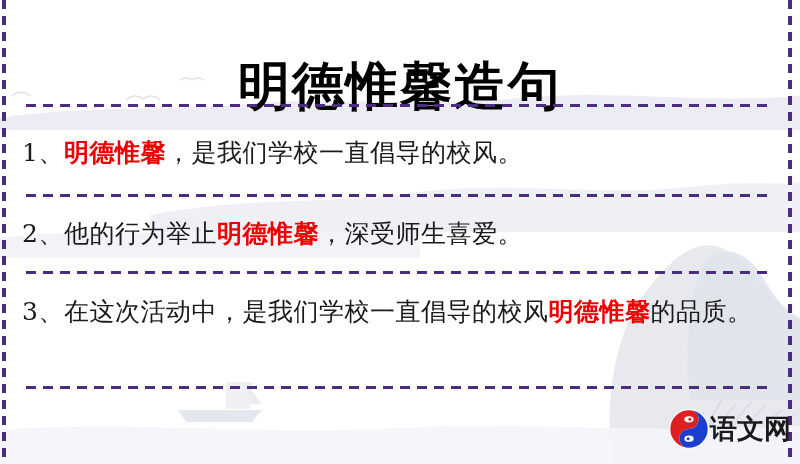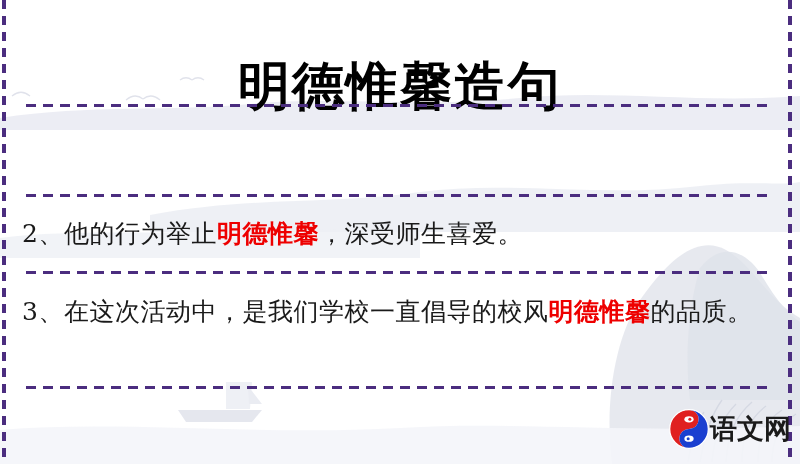--- a/index.html
+++ b/index.html
@@ -161,20 +161,23 @@
     </svg>
   </div>
 
   <div class="side-border left"></div>
   <div class="side-border right"></div>
 
   <div class="title">明德惟馨造句</div>
 
   <div class="rule" style="top:104px;"></div>
 
+  <div class="sentence" style="top:131px;">
+    <span>1、</span><span class="hl">明德惟馨</span><span>，是我们学校一直倡导的校风。</span>
+  </div>
 
   <div class="rule" style="top:194px;"></div>
 
   <div class="sentence" style="top:212px;">
     <span>2、</span><span>他的行为举止</span><span class="hl">明德惟馨</span><span>，深受师生喜爱。</span>
   </div>
 
   <div class="rule" style="top:271px;"></div>
 
   <div class="sentence" style="top:290px;">

